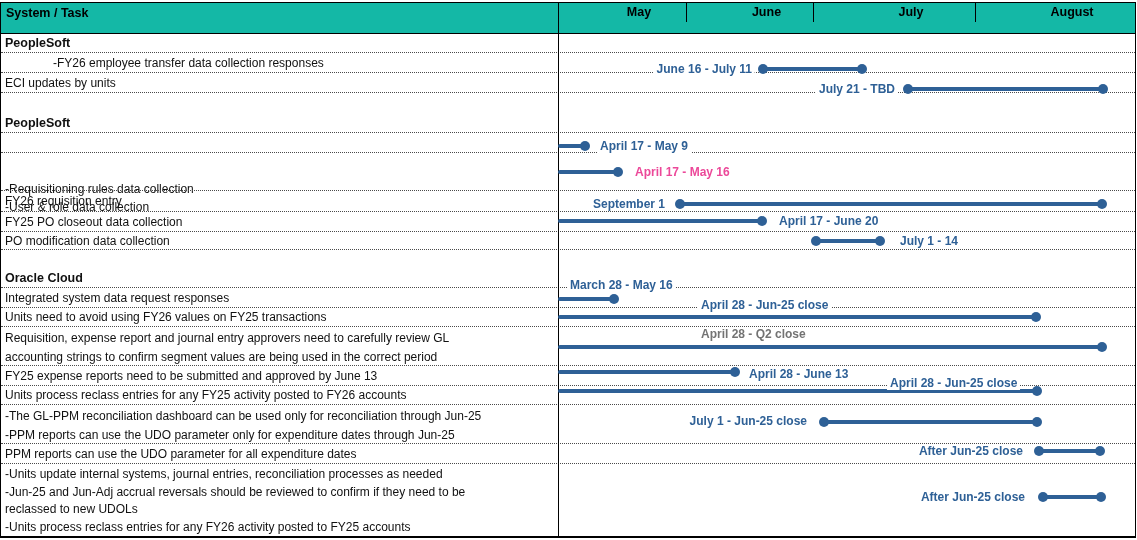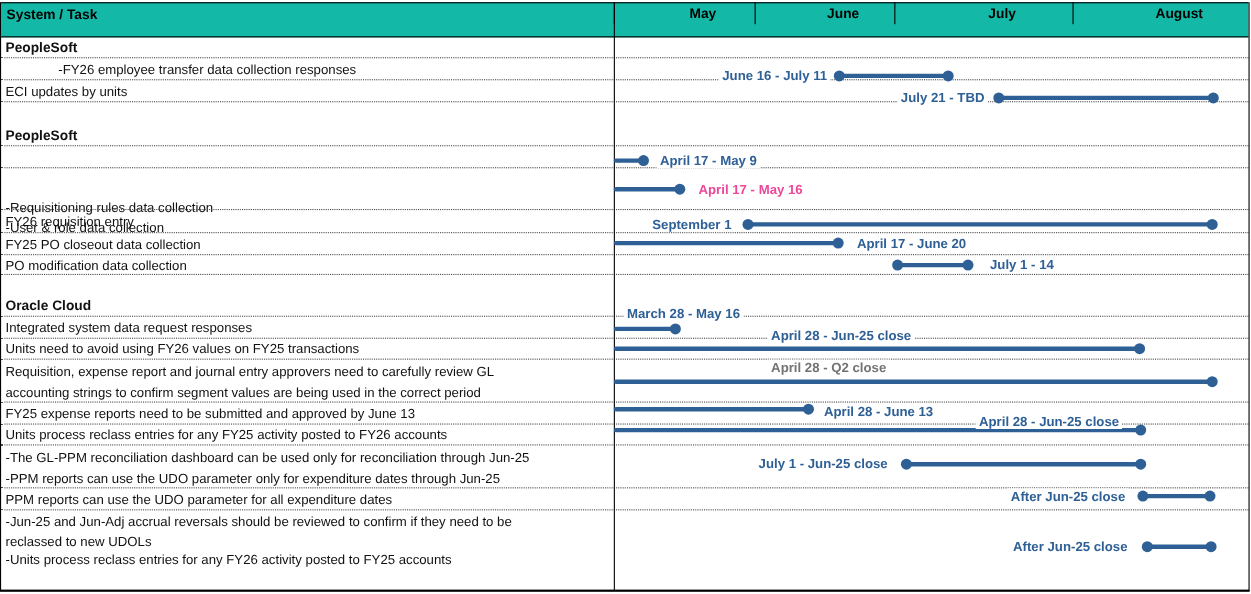--- a/index.html
+++ b/index.html
@@ -136,20 +136,21 @@
     <div class="bar-dot" style="left: 819px; top: 417px; background: rgb(46, 96, 150);"></div>
     <div class="bar-dot" style="left: 1032px; top: 417px; background: rgb(46, 96, 150);"></div>
     <div class="task-cell" style="top: 444px; height: 20px; width: 548px;">
       <div class="task-line" style="line-height: 20px;">PPM reports can use the UDO parameter for all expenditure dates</div>
     </div>
     <div class="row-sep" style="top: 463px; border-bottom-color: rgb(74, 74, 74);"></div>
     <div class="gantt-bar" style="left: 1039px; width: 61px; top: 449px; background: rgb(46, 96, 150);"></div>
     <div class="bar-dot" style="left: 1034px; top: 446px; background: rgb(46, 96, 150);"></div>
     <div class="bar-dot" style="left: 1095px; top: 446px; background: rgb(46, 96, 150);"></div>
     <div class="task-cell" style="top: 464px; height: 72px; width: 548px; justify-content: flex-start; padding-top: 2px;">
+      <div class="task-line" style="line-height: 17.5px;">-Units update internal systems, journal entries, reconciliation processes as needed</div>
       <div class="task-line" style="line-height: 17.5px;">-Jun-25 and Jun-Adj accrual reversals should be reviewed to confirm if they need to be</div>
       <div class="task-line" style="line-height: 17.5px;">reclassed to new UDOLs</div>
       <div class="task-line" style="line-height: 17.5px;">-Units process reclass entries for any FY26 activity posted to FY25 accounts</div>
     </div>
     <div class="gantt-bar" style="left: 1043px; width: 58px; top: 495px; background: rgb(46, 96, 150);"></div>
     <div class="bar-dot" style="left: 1038px; top: 492px; background: rgb(46, 96, 150);"></div>
     <div class="bar-dot" style="left: 1096px; top: 492px; background: rgb(46, 96, 150);"></div>
     <div class="date-label" style="left: 755px; top: 69px; color: rgb(46, 96, 150); transform: translate(-100%, -50%);">June 16 - July 11</div>
     <div class="date-label" style="left: 898px; top: 89px; color: rgb(46, 96, 150); transform: translate(-100%, -50%);">July 21 - TBD</div>
     <div class="date-label" style="left: 597px; top: 146px; color: rgb(46, 96, 150); transform: translateY(-50%);">April 17 - May 9</div>

